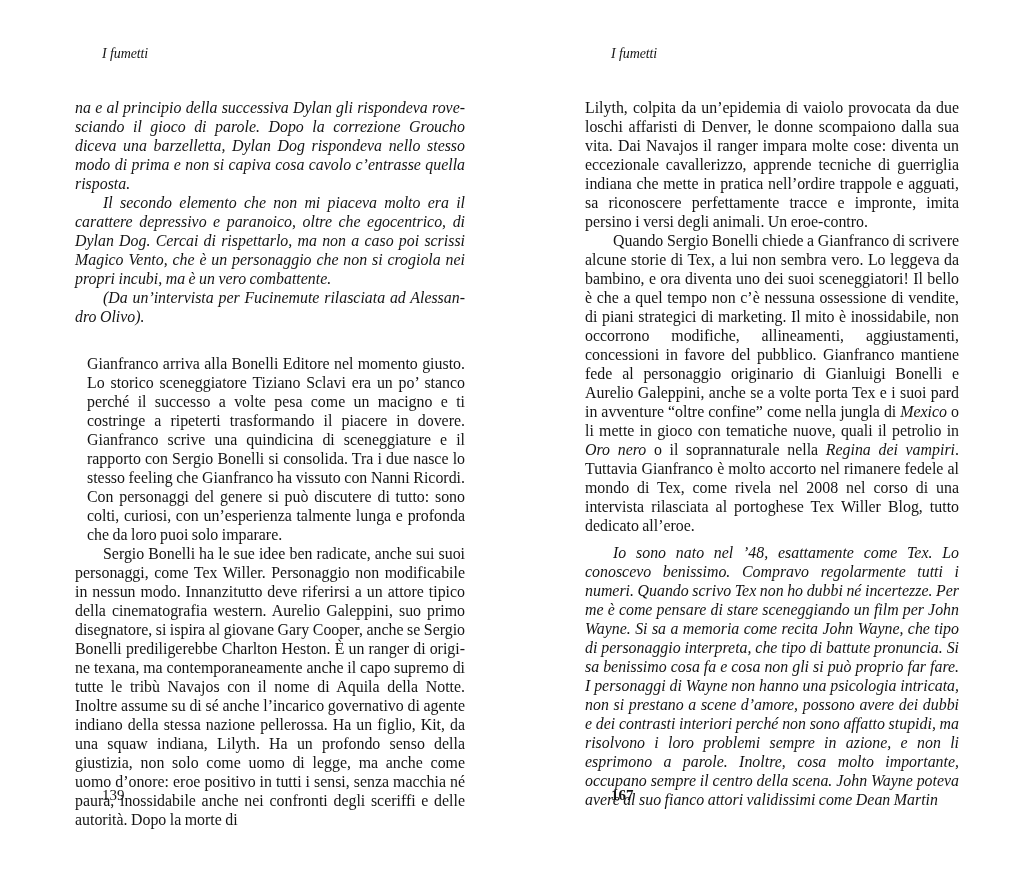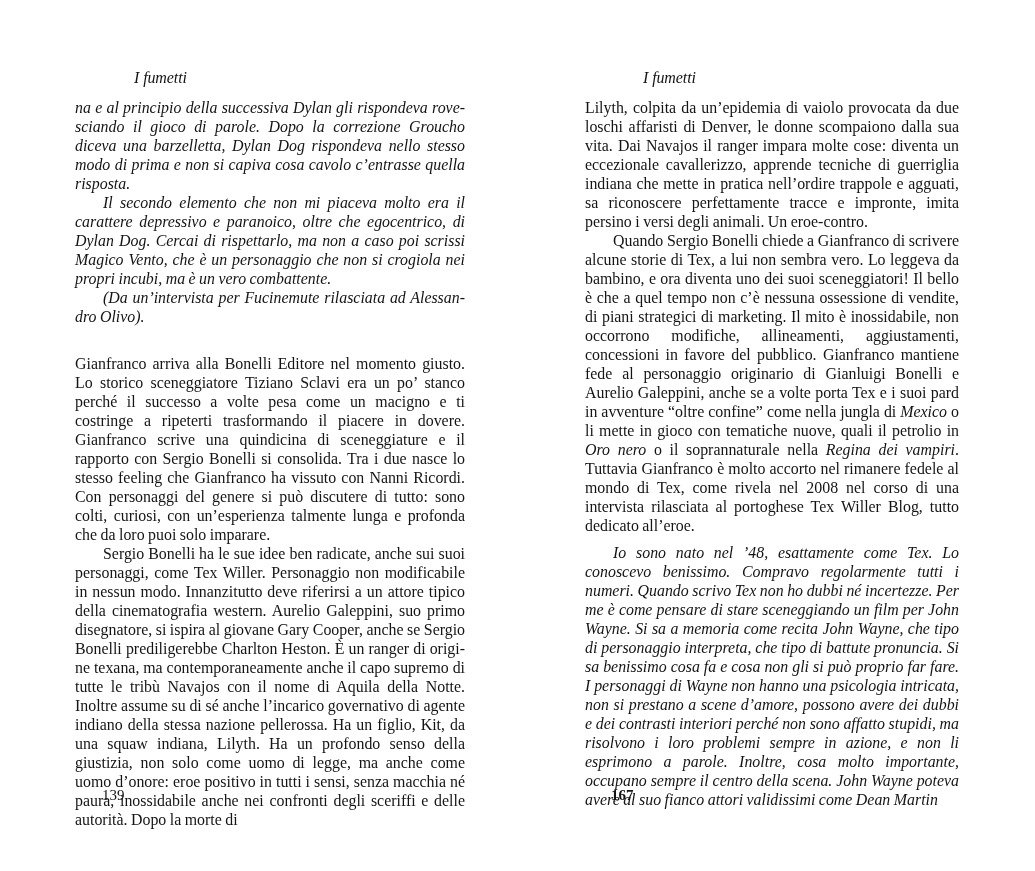--- a/index.html
+++ b/index.html
@@ -18,25 +18,24 @@
   .page {
     position: absolute;
     top: 0;
     height: 871px;
   }
   .page-left  { left: 0;   width: 517px; }
   .page-right { left: 517px; width: 518px; }
 
   .running-head {
     position: absolute;
-    top: 69px;
+    top: 46px;
     font-style: italic;
-    font-size: 16px;
+    font-size: 14px;
     letter-spacing: -0.1px;
-    margin-left: 32px;
   }
   .page-left  .running-head { left: 102px; }
   .page-right .running-head { left: 94px; }
 
   .text-block {
     position: absolute;
     top: 98px;
     font-size: 15.9px;
     line-height: 19px;
     text-align: justify;
@@ -45,21 +44,21 @@
   .page-left  .text-block { left: 75px; width: 390px; }
   .page-right .text-block { left: 68px; width: 374px; font-family: Liberation Serif, serif; }
 
   .text-block p {
     margin: 0;
     text-indent: 28px;
     word-spacing: -0.5px;
   }
   .text-block p.noindent { text-indent: 0; }
   .text-block p.italic { font-style: italic; }
-  .text-block p.space-before { margin-top: 28px; }
+  .text-block p.space-before { margin-top: 28px; margin-left: 12px; }
   .text-block p.space-before-sm { margin-top: 8px; }
 
   .page-number {
     position: absolute;
     top: 787px;
     font-size: 15px;
   }
   .page-left  .page-number { left: 102px; }
   .page-right .page-number { left: 94px; font-weight: bold; }
 </style>

